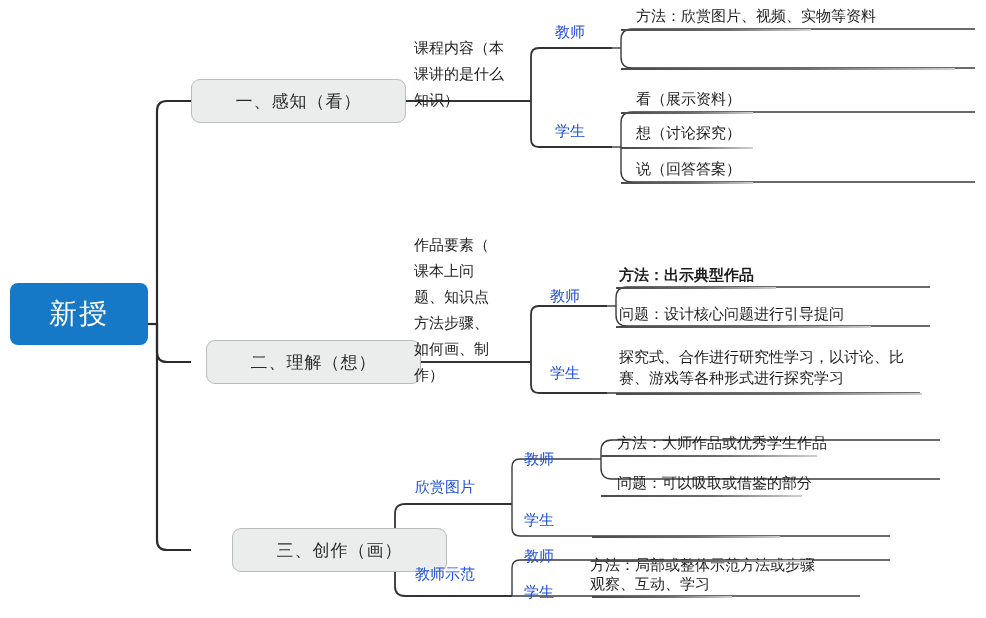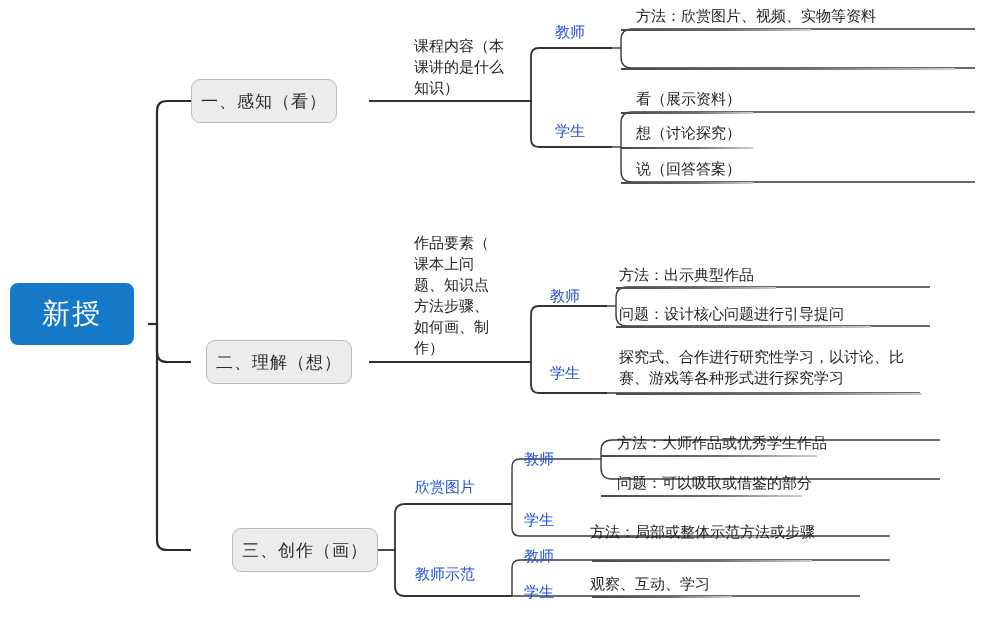--- a/index.html
+++ b/index.html
@@ -2,37 +2,37 @@
 <html><head>
 <meta charset="utf-8">
 <style>
   html,body{margin:0;padding:0;background:#ffffff;}
   body{width:986px;height:618px;overflow:hidden;
        font-family:"Liberation Sans","DejaVu Sans",sans-serif;}
   #map{position:relative;width:986px;height:618px;}
 
   
   .root-node{
-    position:absolute;left:10px;top:283px;width:124px;height:62px;
+    position:absolute;left:10px;top:283px;width:138px;height:62px;
     background:#1579c8;border-radius:8px;
     display:flex;align-items:center;justify-content:center;
     color:#ffffff;font-size:28px;letter-spacing:2px;
   }
 
   
   .branch-node{
-    position:absolute;width:146px;height:44px;
+    position:absolute;width:215px;height:44px;
     background:#ebecec;border:1px solid #b9bcbc;border-radius:9px;
     display:flex;align-items:center;justify-content:center;
     color:#2b2b2b;font-size:17px;letter-spacing:1px;
     box-sizing:border-box;
   }
 
   
-  .txt{position:absolute;color:#1d1d1d;font-size:15px;line-height:21px;white-space:pre-line;}
+  .txt{position:absolute;color:#1d1d1d;font-size:15px;line-height:26px;white-space:pre-line;}
   .label{position:absolute;color:#1d4ed8;font-size:15px;}
 
   
   .leaf{position:absolute;color:#1d1d1d;font-size:15px;line-height:21px;padding-bottom:3px;white-space:pre-line;}
   .uline{position:absolute;height:1.5px;
          background:linear-gradient(to right,#4a4a4a 0%,#6d6d6d 55%,#cfcfcf 100%);}
 
   
   svg.wires{position:absolute;left:0;top:0;width:986px;height:618px;pointer-events:none;}
   svg.wires path{fill:none;}
@@ -129,21 +129,21 @@
   <div class="txt" style="left:414px;top:232px;width:110px;">作品要素（
 课本上问
 题、知识点
 方法步骤、
 如何画、制
 作）</div>
 
   <div class="label" style="left:550px;top:287px;">教师</div>
   <div class="label" style="left:550px;top:364px;">学生</div>
 
-  <div class="leaf" style="left:619px;top:264px;">方法：出示典型作品</div>
+  <div class="leaf" style="left:619px;top:264px;font-weight:bold;">方法：出示典型作品</div>
   <div class="uline" style="left:616px;top:287px;width:160px;"></div>
 
   <div class="leaf" style="left:619px;top:303px;">问题：设计核心问题进行引导提问</div>
   <div class="uline" style="left:616px;top:326px;width:255px;"></div>
 
   <div class="leaf" style="left:619px;top:346px;width:310px;">探究式、合作进行研究性学习，以讨论、比
 赛、游戏等各种形式进行探究学习</div>
   <div class="uline" style="left:616px;top:393px;width:306px;"></div>
 
   <div class="label" style="left:415px;top:478px;">欣赏图片</div>
@@ -156,19 +156,19 @@
   <div class="uline" style="left:601px;top:455px;width:216px;"></div>
 
   <div class="leaf" style="left:617px;top:472px;">问题：可以吸取或借鉴的部分</div>
   <div class="uline" style="left:601px;top:495px;width:201px;"></div>
 
   <div class="uline" style="left:592px;top:536px;width:188px;"></div>
 
   <div class="label" style="left:524px;top:547px;">教师</div>
   <div class="label" style="left:524px;top:583px;">学生</div>
 
-  <div class="leaf" style="left:590px;top:521px;">方法：局部或整体示范方法或步骤</div>
+  <div class="leaf" style="left:590px;top:554px;">方法：局部或整体示范方法或步骤</div>
   <div class="uline" style="left:592px;top:560px;width:220px;"></div>
 
   <div class="leaf" style="left:590px;top:573px;">观察、互动、学习</div>
   <div class="uline" style="left:592px;top:596px;width:140px;"></div>
 
 </div>
 
 </body></html>

